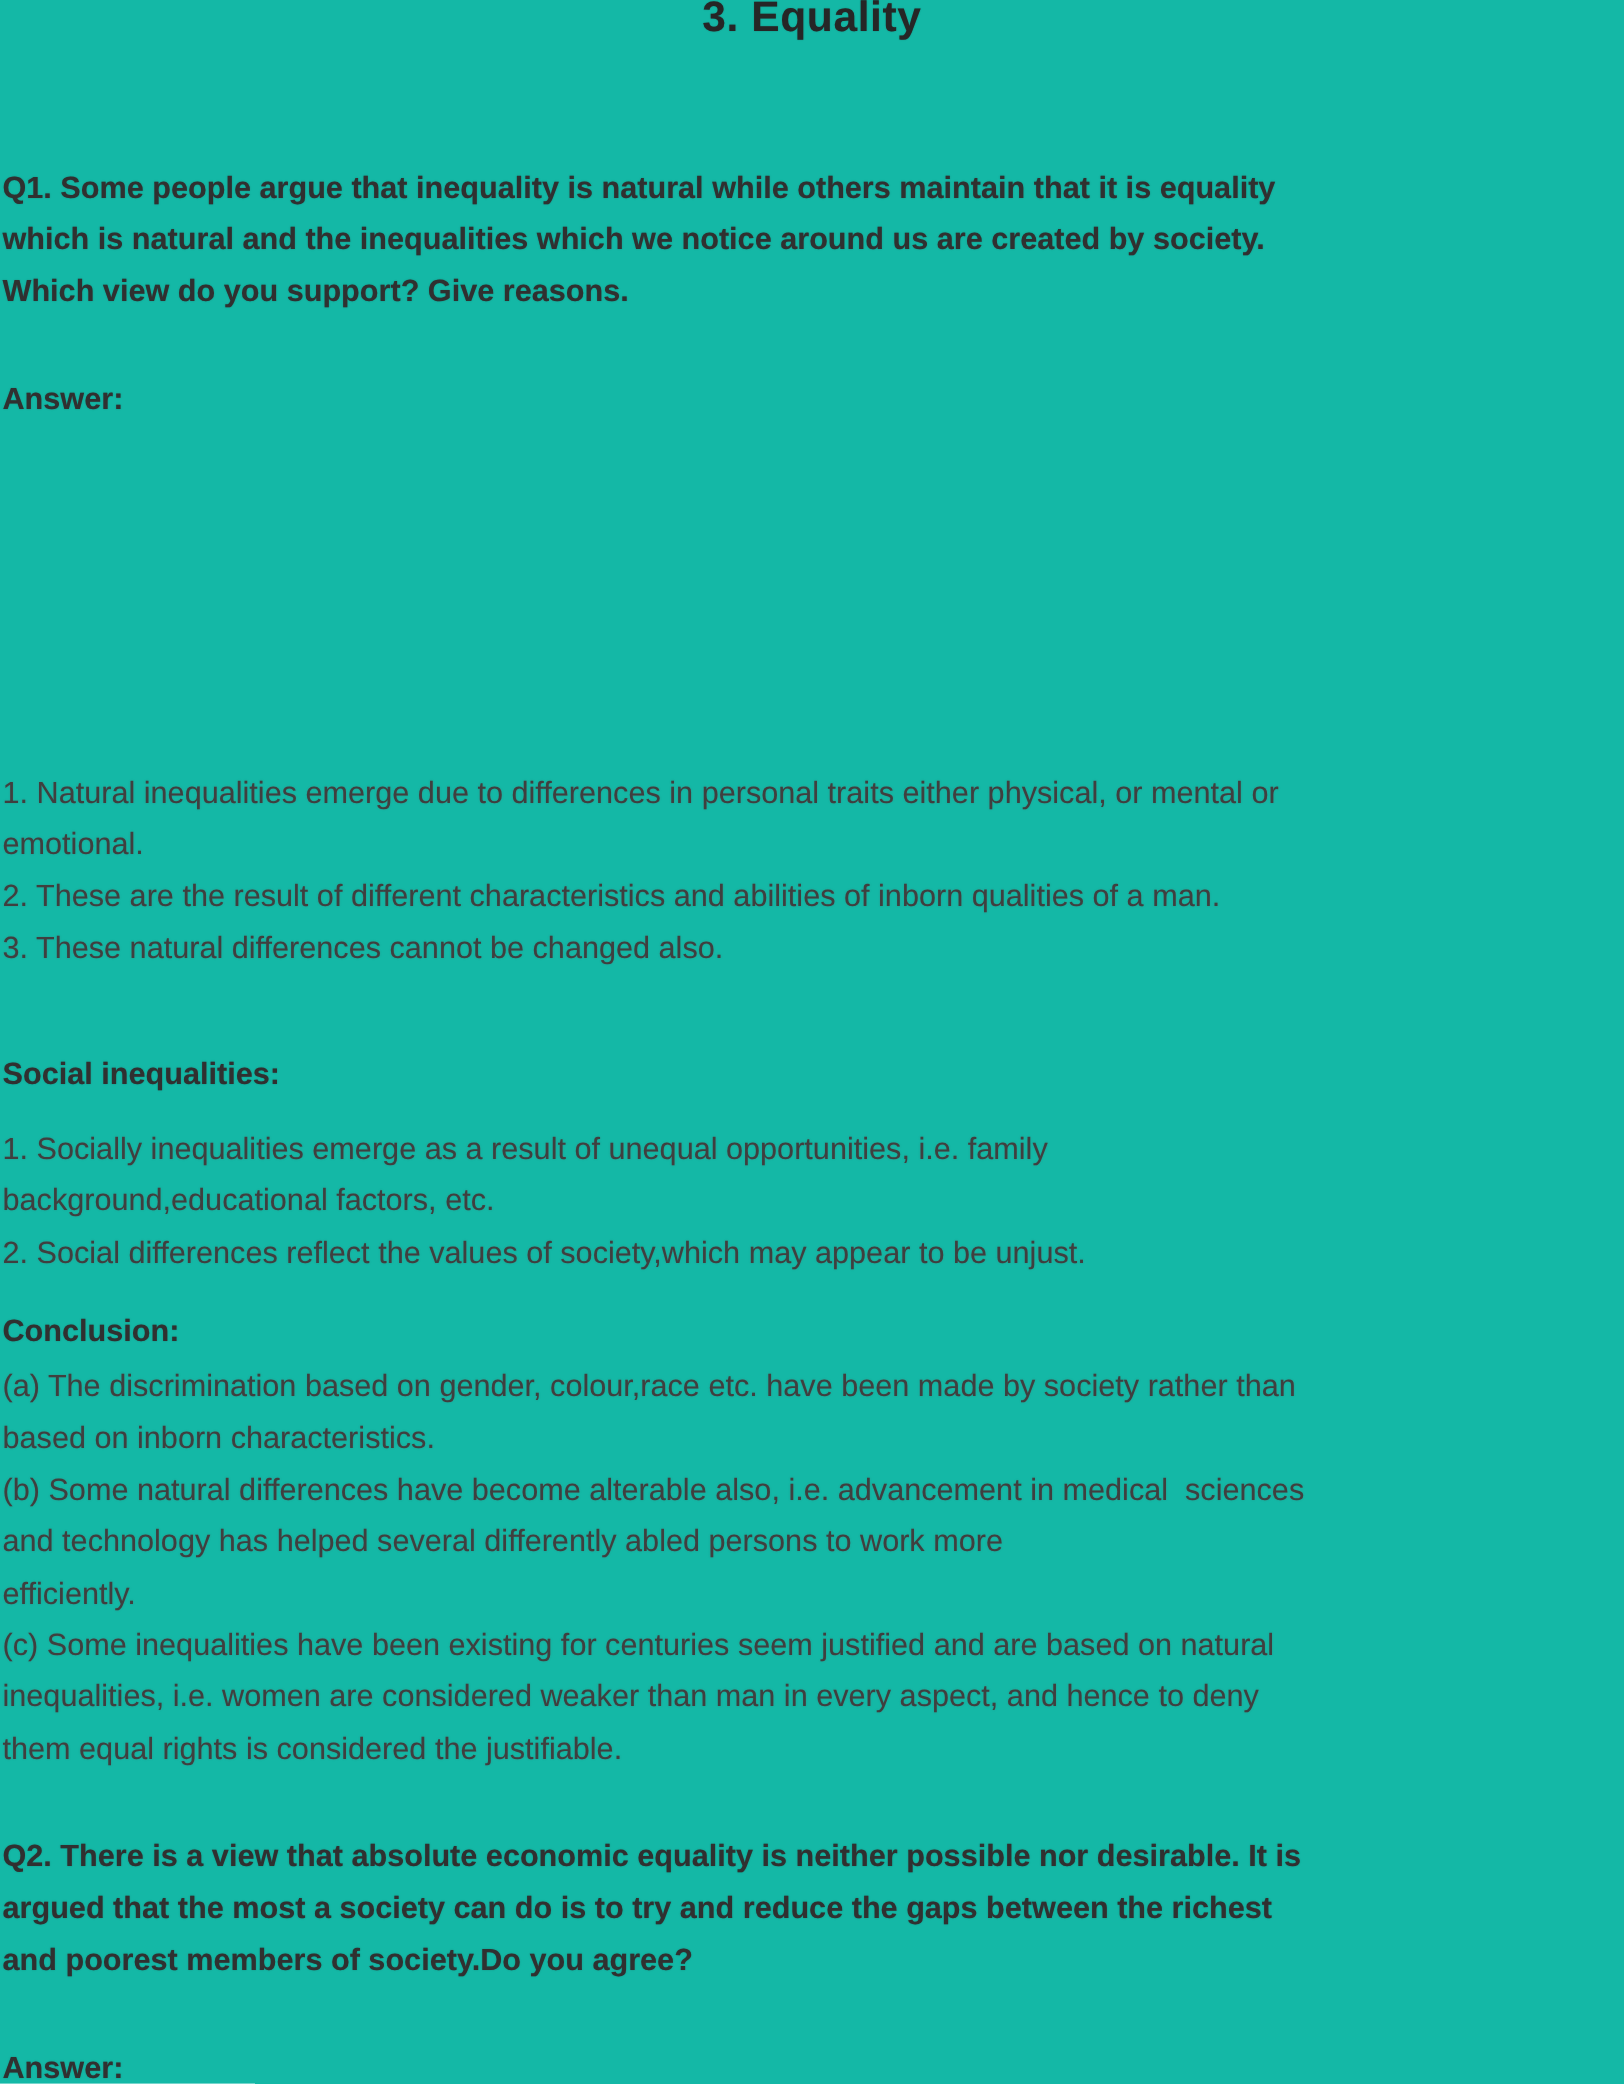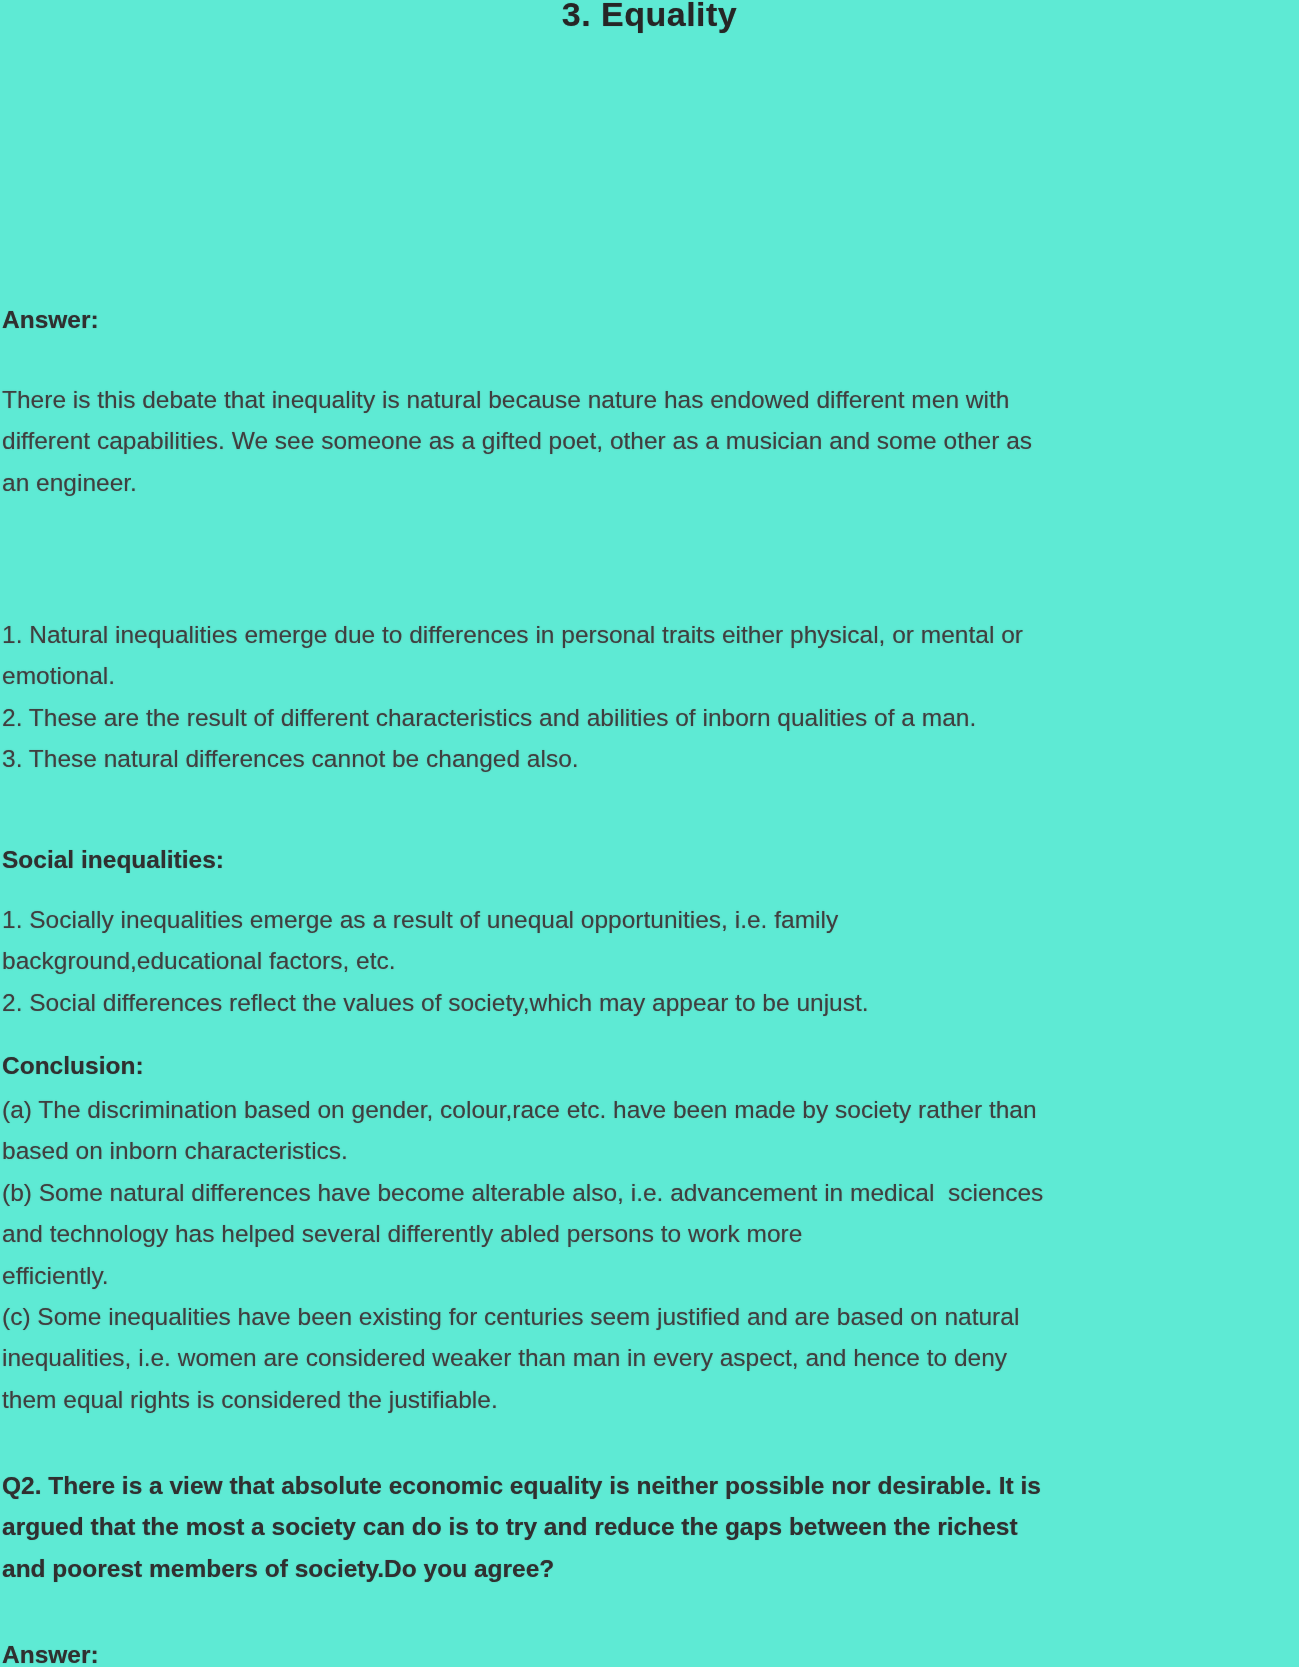--- a/index.html
+++ b/index.html
@@ -10,21 +10,21 @@
   body {
     width: 1299px;
     height: 1667px;
     position: relative;
     overflow: hidden;
     font-family: "Liberation Sans", sans-serif;
   }
   .page {
     position: absolute;
     inset: 0;
-    background: #5eead4;
+    background: #14b8a6;
   }
   .doc-title {
     position: absolute;
     top: -6px;
     left: 0;
     right: 0;
     margin: 0;
     text-align: center;
     font-size: 34px;
     line-height: 40.8px;
@@ -61,26 +61,26 @@
   .pos-q2        { top: 1465px; }
   .pos-ans2      { top: 1634px; }
 </style>
 </head>
 <body>
 
 <div class="page">
 
   <h1 class="doc-title">3. Equality</h1>
 
+  <div class="block bold pos-q1">Q1. Some people argue that inequality is natural while others maintain that it is equality
+which is natural and the inequalities which we notice around us are created by society.
+Which view do you support? Give reasons.</div>
 
   <div class="block bold pos-ans1">Answer:</div>
 
-  <div class="block pos-intro">There is this debate that inequality is natural because nature has endowed different men with
-different capabilities. We see someone as a gifted poet, other as a musician and some other as
-an engineer.</div>
 
 
   <div class="block pos-nat-l">1. Natural inequalities emerge due to differences in personal traits either physical, or mental or
 emotional.
 2. These are the result of different characteristics and abilities of inborn qualities of a man.
 3. These natural differences cannot be changed also.</div>
 
   <div class="block bold pos-soc-h">Social inequalities:</div>
 
   <div class="block pos-soc-l">1. Socially inequalities emerge as a result of unequal opportunities, i.e. family

